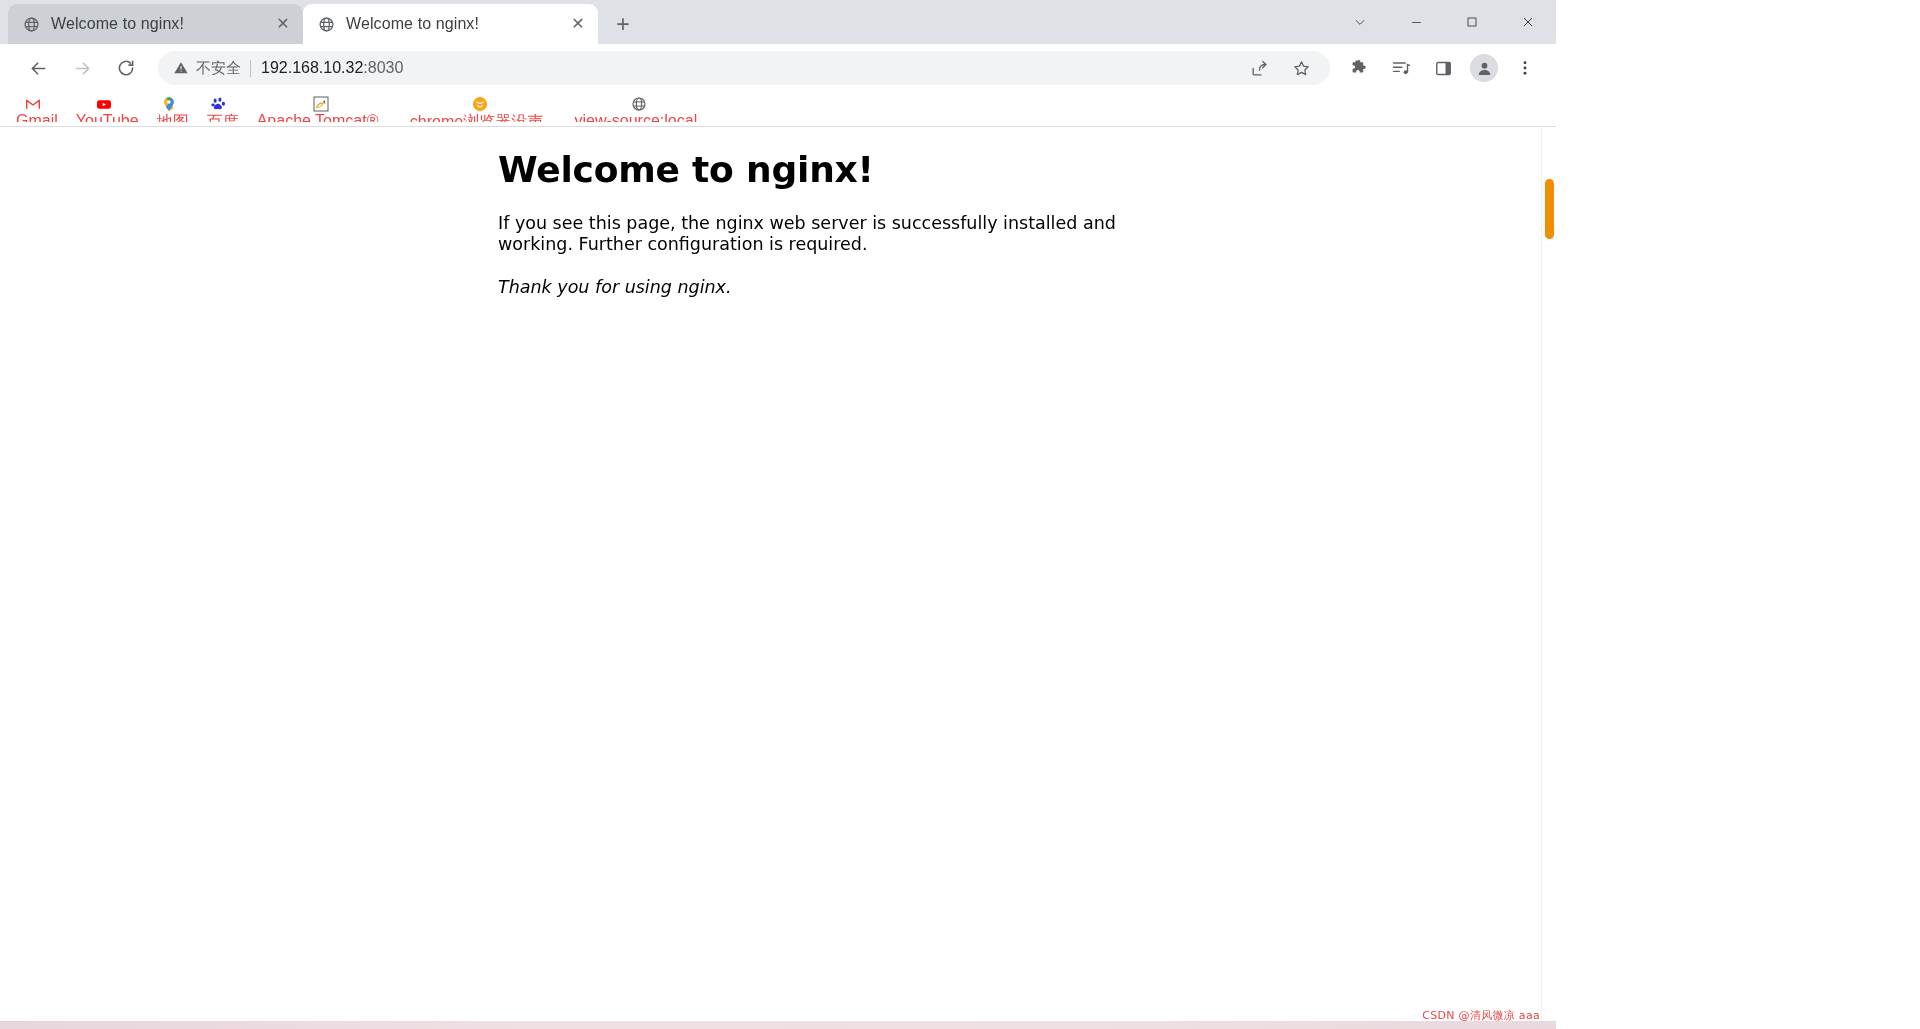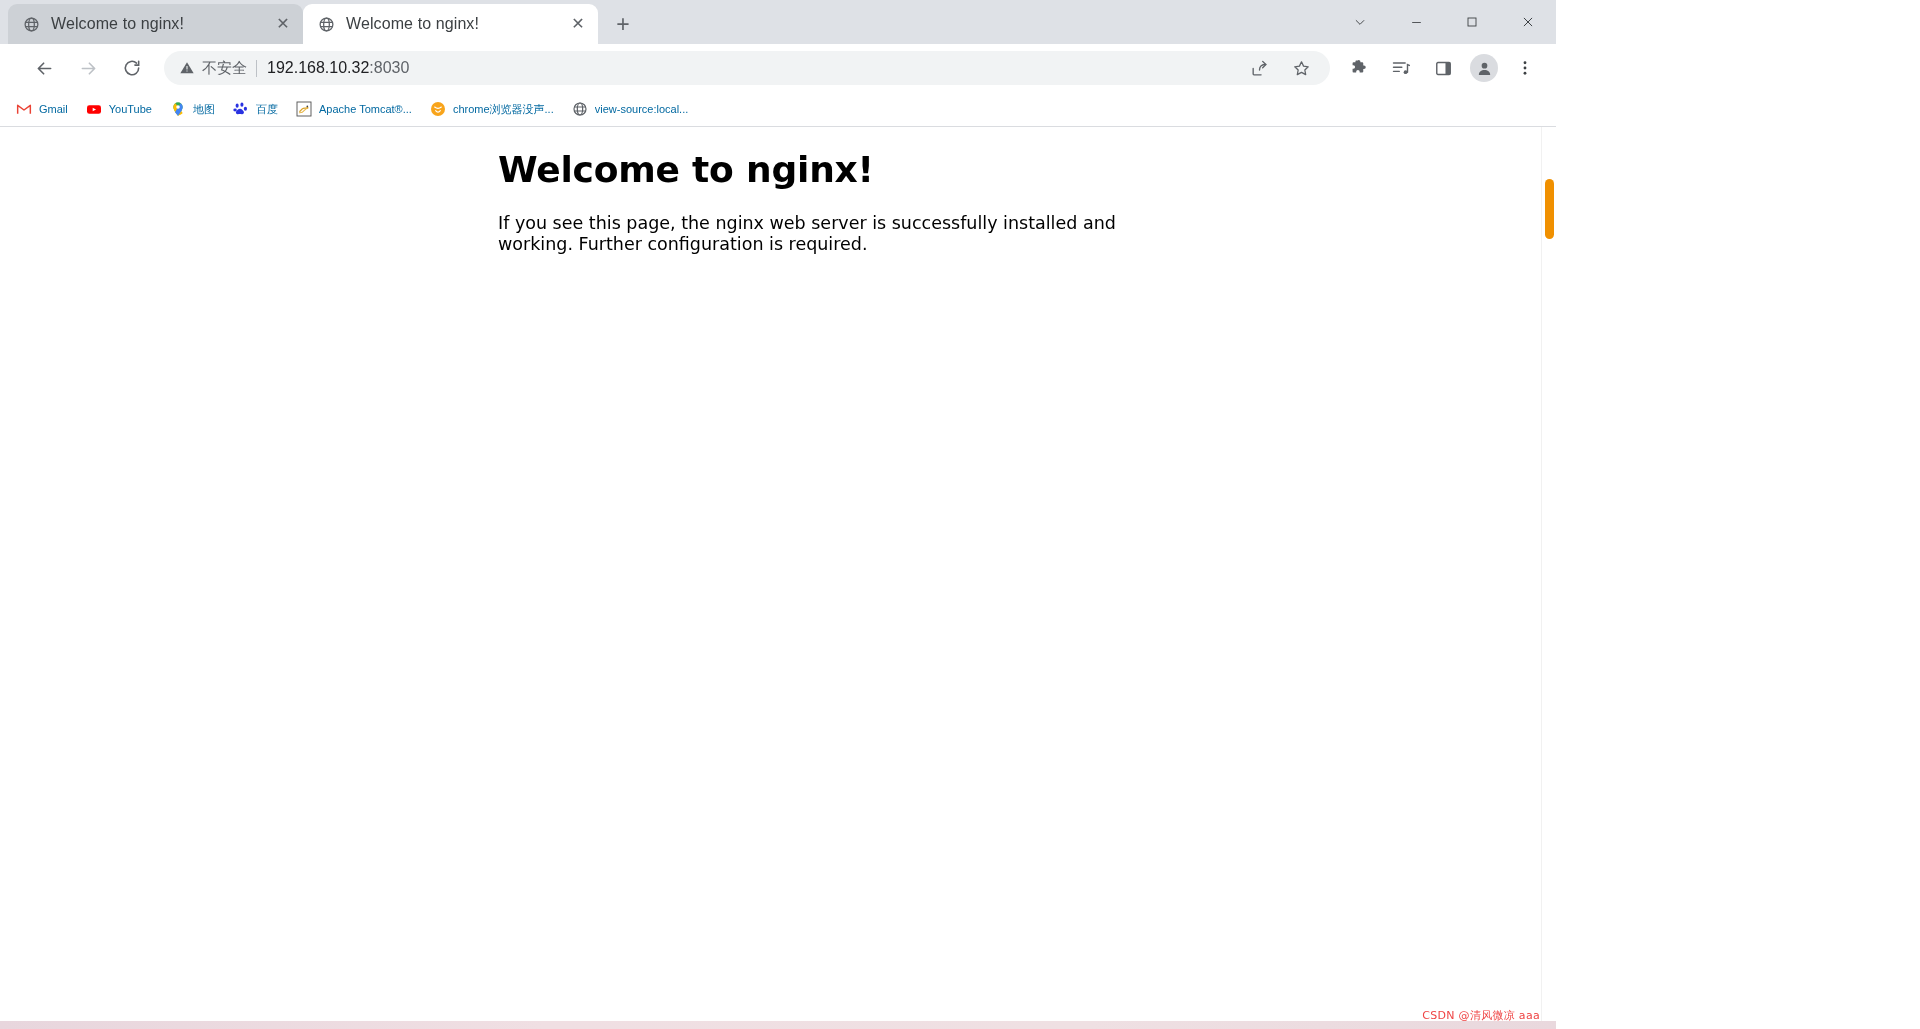--- a/index.html
+++ b/index.html
@@ -87,21 +87,21 @@
     color: #3c4043;
   }
 
   
   .toolbar {
     height: 48px;
     flex: 0 0 48px;
     background: #ffffff;
     display: flex;
     align-items: center;
-    padding: 0 10px 0 22px;
+    padding: 0 10px 0 16px;
   }
   .navbtn {
     width: 36px; height: 36px;
     margin: 0 4px;
     display: flex; align-items: center; justify-content: center;
     border-radius: 50%;
     color: #5f6368;
   }
   .navbtn.disabled { color: #bdc1c6; }
   .omnibox {
@@ -170,24 +170,25 @@
     padding: 0 8px;
     border-bottom: 1px solid #dadce0;
   }
   .bmk {
     display: flex;
     align-items: center;
     height: 26px;
     padding: 0 8px;
     margin-right: 2px;
     border-radius: 4px;
-    font-size: 11px;
-    color: #0369a1;
+    font-size: 16px;
+    color: #ef4444;
     white-space: nowrap;
     max-width: 170px;
+    flex-direction: column;
   }
   .bmk .bicon {
     width: 16px; height: 16px;
     flex: 0 0 16px;
     margin-right: 7px;
     display: flex; align-items: center; justify-content: center;
   }
   .bmk .blabel {
     overflow: hidden;
     text-overflow: ellipsis;
@@ -478,20 +479,21 @@
       </span>
       <span class="blabel">view-source:local...</span>
     </div>
   </div>
 
   <div class="viewport">
     <div class="page">
       <div class="nginx-body">
         <h1>Welcome to nginx!</h1>
         <p>If you see this page, the nginx web server is successfully installed and working. Further configuration is required.</p>
+        <p class="thanks">Thank you for using nginx.</p>
       </div>
     </div>
 
     <div class="scrollbar">
       <div class="thumb accent"></div>
     </div>
 
     <div class="watermark">CSDN @清风微凉 aaa</div>
     <div class="taskbar-hint"></div>
   </div>

